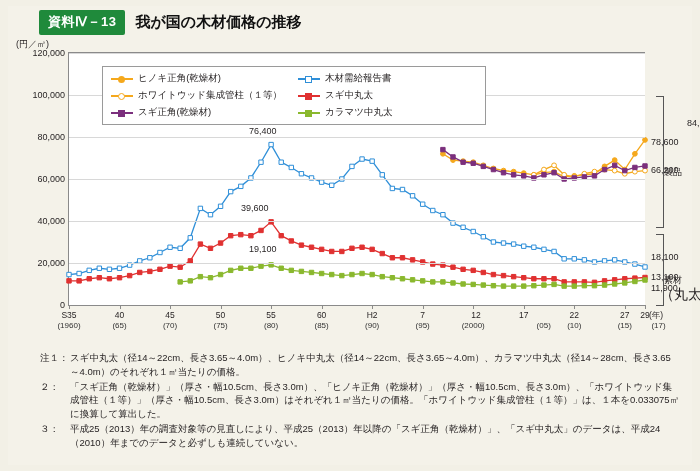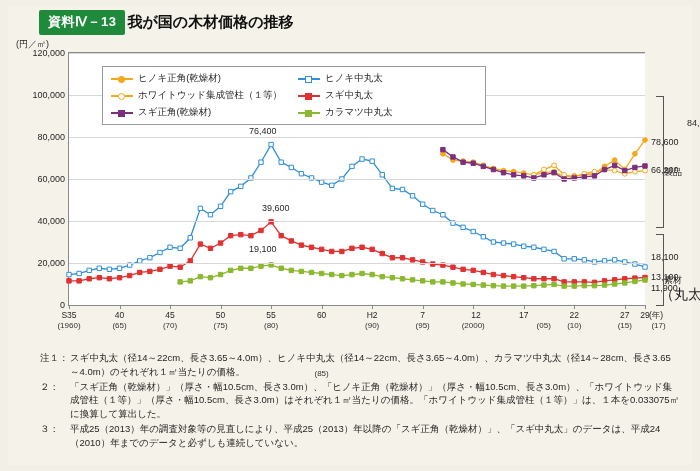--- a/index.html
+++ b/index.html
@@ -9,21 +9,21 @@
     font-family:"Liberation Sans", sans-serif;
     color:#231f20;
     overflow:hidden;
     position:relative;
   }
   .card{
     position:absolute;left:8px;top:6px;width:684px;height:459px;
     background:#f4f2e9;
   }
   
-  .header{position:absolute;left:4px;top:4px;display:flex;align-items:center;gap:2px;padding-left:27px;}
+  .header{position:absolute;left:4px;top:4px;display:flex;align-items:center;gap:10px;padding-left:27px;}
   .badge{
     background:#1f8a3b;color:#fff;font-size:13px;font-weight:bold;
     padding:3px 9px 4px 9px;border-radius:2px;letter-spacing:.5px;
   }
   .title{font-size:15px;font-weight:bold;color:#111;}
   
   .plotwrap{position:absolute;left:4px;top:32px;width:676px;height:300px;}
   .unit{position:absolute;left:4px;top:0px;font-size:9px;}
   .axisbox{
     position:absolute;left:56px;top:14px;width:576px;height:252px;
@@ -321,21 +321,21 @@
         <div class="xlab" style="left: 101.053px;">45</div>
         <div class="xlab2" style="left: 101.053px;">(70)</div>
         <div class="xtick" style="left: 151.579px;"></div>
         <div class="xlab" style="left: 151.579px;">50</div>
         <div class="xlab2" style="left: 151.579px;">(75)</div>
         <div class="xtick" style="left: 202.105px;"></div>
         <div class="xlab" style="left: 202.105px;">55</div>
         <div class="xlab2" style="left: 202.105px;">(80)</div>
         <div class="xtick" style="left: 252.632px;"></div>
         <div class="xlab" style="left: 252.632px;">60</div>
-        <div class="xlab2" style="left: 252.632px; margin-top: 48px;">(85)</div>
+        <div class="xlab2" style="left: 252.632px;">(85)</div>
         <div class="xtick" style="left: 303.158px;"></div>
         <div class="xlab" style="left: 303.158px;">H2</div>
         <div class="xlab2" style="left: 303.158px;">(90)</div>
         <div class="xtick" style="left: 353.684px;"></div>
         <div class="xlab" style="left: 353.684px;">7</div>
         <div class="xlab2" style="left: 353.684px;">(95)</div>
         <div class="xtick" style="left: 404.211px;"></div>
         <div class="xlab" style="left: 407px;">12</div>
         <div class="xlab2" style="left: 404.211px;">(2000)</div>
         <div class="xtick" style="left: 454.737px;"></div>
@@ -345,21 +345,21 @@
         <div class="xlab" style="left: 505.263px;">22</div>
         <div class="xlab2" style="left: 505.263px;">(10)</div>
         <div class="xtick" style="left: 555.789px;"></div>
         <div class="xlab" style="left: 555.789px;">27</div>
         <div class="xlab2" style="left: 555.789px;">(15)</div>
         <div class="xtick" style="left: 576px;"></div>
         <div class="xlab" style="left: 576px;">29</div>
         <div class="xlab2" style="left: 576px; padding-left: 27px;">(17)</div>
         <div class="xunit">(年)</div>
         <div class="callout" style="left: 180.105px; top: 72.56px;">76,400</div>
-        <div class="callout" style="left: 193px; top: 149.84px;">39,600</div>
+        <div class="callout" style="left: 172px; top: 149.84px;">39,600</div>
         <div class="callout" style="left: 180.105px; top: 190.89px;">19,100</div>
         <div class="callout" style="left: 582px; top: 64.71px; padding-left: 36px;">84,900</div>
         <div class="callout" style="left: 582px; top: 83.94px;">78,600</div>
         <div class="callout" style="left: 582px; top: 111.98px;">66,200</div>
         <div class="callout" style="left: 582px; top: 198.99px;">18,100</div>
         <div class="callout" style="left: 582px; top: 219.49px;">13,100</div>
         <div class="callout" style="left: 582px; top: 230.01px;">11,900</div>
       </div>
 
     <div class="legend" id="legend">
@@ -368,21 +368,21 @@
             <i style="background: rgb(245, 168, 28);"></i>
             <b style="background: rgb(245, 168, 28); border-radius: 50%;"></b>
           </span>
           <span>ヒノキ正角(乾燥材)</span>
         </div>
         <div class="lgi">
           <span class="lgsym">
             <i style="background: rgb(47, 143, 216);"></i>
             <b style="background: rgb(255, 255, 255); border: 1.3px solid rgb(47, 143, 216);"></b>
           </span>
-          <span>ヒノキ中丸太</span>
+          <span>木材需給報告書</span>
         </div>
         <div class="lgi">
           <span class="lgsym">
             <i style="background: rgb(245, 168, 28);"></i>
             <b style="background: rgb(255, 255, 255); border: 1.3px solid rgb(245, 168, 28); border-radius: 50%;"></b>
           </span>
           <span>ホワイトウッド集成管柱（１等）</span>
         </div>
         <div class="lgi">
           <span class="lgsym">

